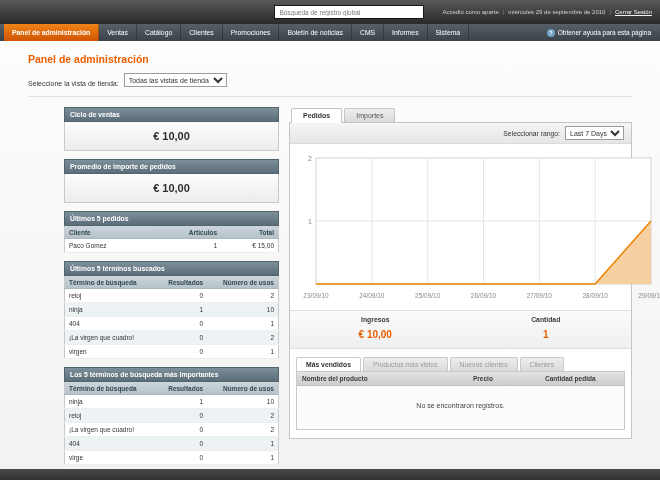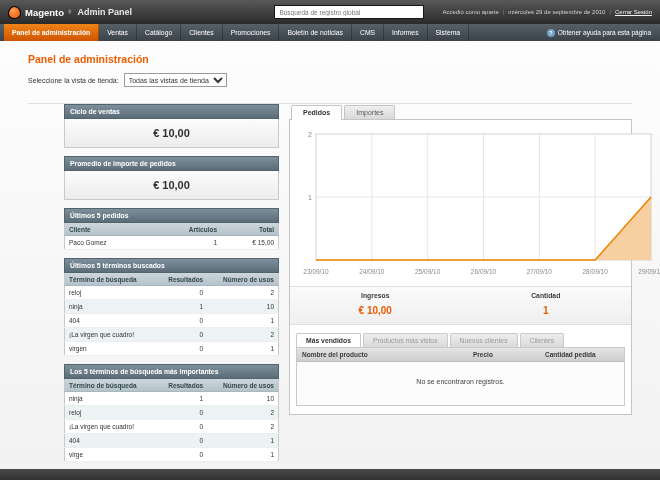--- a/index.html
+++ b/index.html
@@ -26,21 +26,21 @@
   .mainnav ul { display:flex; list-style:none; align-items:stretch; }
   .nav-item { display:flex; align-items:center; padding:0 8px; font-size:6.8px; color:#fff; border-right:1px solid rgba(0,0,0,0.28); cursor:pointer; white-space:nowrap; }
   .nav-item.active { background:linear-gradient(#ef8317,#cf5502); font-weight:bold; }
   .nav-help { margin-left:auto; display:flex; align-items:center; gap:3px; padding-right:9px; font-size:6.5px; color:#fff; cursor:pointer; white-space:nowrap; }
   .help-icon { width:8px; height:8px; border-radius:50%; background:#6fa3c3; color:#fff; font-size:6px; font-weight:bold;
     display:inline-flex; align-items:center; justify-content:center; }
 
   
   .content { flex:1; background:linear-gradient(#fdfdfd,#f2f2f2); padding:6px 28px 0; overflow:hidden; }
   .page-title { color:#eb5e00; font-size:10.5px; font-weight:bold; margin:6px 0 8px; }
-  .store-switcher { display:flex; align-items:center; gap:5px; font-size:7px; color:#333; padding-bottom:16px; border-bottom:1px solid #e0e0e0; }
+  .store-switcher { display:flex; align-items:flex-end; gap:5px; font-size:7px; color:#333; padding-bottom:9px; margin-bottom:10px; border-bottom:1px solid #e0e0e0; }
   select { font-size:7px; height:14px; border:1px solid #9b9b9b; background:#fff; font-family:"Liberation Sans", sans-serif; color:#333; }
 
   .columns { display:flex; gap:10px;padding-left:36px; }
   .col-left { width:215px; flex-shrink:0; display:flex; flex-direction:column; gap:8px; }
   .col-right { flex:1; min-width:0; }
 
   
   .box-header { background:linear-gradient(#7d8f9a,#5b6d78); border:1px solid #51636d; color:#fff; font-weight:bold; font-size:6.8px; padding:3px 5px; }
   .summary-value { border:1px solid #c9c9c9; border-top:none; background:linear-gradient(#fcfcfc,#ececec); text-align:center;
     font-size:11px; font-weight:bold; color:#2f2f2f; padding:8px 0; }
@@ -77,26 +77,20 @@
   .grid-empty { background:#fcfcfc; text-align:center; font-size:7px; color:#444; padding:16px 0 20px; }
 
   .footer-bar { height:11px; flex-shrink:0; background:linear-gradient(#4a4a4a,#303030); }
 </style>
 </head>
 <body>
 
 <div class="page">
 
   <header class="topbar">
-    <div class="logo">
-      <span class="logo-mark"></span>
-      <span class="logo-text">Magento</span>
-      <sup class="logo-reg">®</sup>
-      <span class="logo-suffix">Admin Panel</span>
-    </div>
     <input class="global-search" type="text" value="Búsqueda de registro global" style="">
     <div class="header-right">
       <span>Accedió como aparte</span>
       <span class="sep">|</span>
       <span>miércoles 29 de septiembre de 2010</span>
       <span class="sep">|</span>
       <a class="logout-link">Cerrar Sesión</a>
     </div>
   </header>
 
@@ -236,20 +230,26 @@
             </table>
           </div>
         </div>
 
       <div class="col-right">
         <div class="dash-tabs" id="dash-tabs">
             <span class="dash-tab active">Pedidos</span>
             <span class="dash-tab">Importes</span>
           </div>
         <div class="dash-box">
+          <div class="range-bar">
+            <span>Seleccionar rango:</span>
+            <select>
+              <option>Last 7 Days</option>
+            </select>
+          </div>
           <div class="chart-wrap" id="chart"><svg width="357" height="150" style="overflow: visible;">
                 <rect x="16" y="6" width="335" height="126" fill="#ffffff" stroke="#d2d2d2"></rect>
                 <text x="16" y="146" text-anchor="middle" font-size="6.5" fill="#8a8a8a" font-family="Liberation Sans, sans-serif">23/09/10</text>
                 <line x1="71.83333333333334" y1="6" x2="71.83333333333334" y2="132" stroke="#e6e6e6" stroke-width="1"></line>
                 <text x="71.83333333333334" y="146" text-anchor="middle" font-size="6.5" fill="#8a8a8a" font-family="Liberation Sans, sans-serif">24/09/10</text>
                 <line x1="127.66666666666667" y1="6" x2="127.66666666666667" y2="132" stroke="#e6e6e6" stroke-width="1"></line>
                 <text x="127.66666666666667" y="146" text-anchor="middle" font-size="6.5" fill="#8a8a8a" font-family="Liberation Sans, sans-serif">25/09/10</text>
                 <line x1="183.5" y1="6" x2="183.5" y2="132" stroke="#e6e6e6" stroke-width="1"></line>
                 <text x="183.5" y="146" text-anchor="middle" font-size="6.5" fill="#8a8a8a" font-family="Liberation Sans, sans-serif">26/09/10</text>
                 <line x1="239.33333333333334" y1="6" x2="239.33333333333334" y2="132" stroke="#e6e6e6" stroke-width="1"></line>

